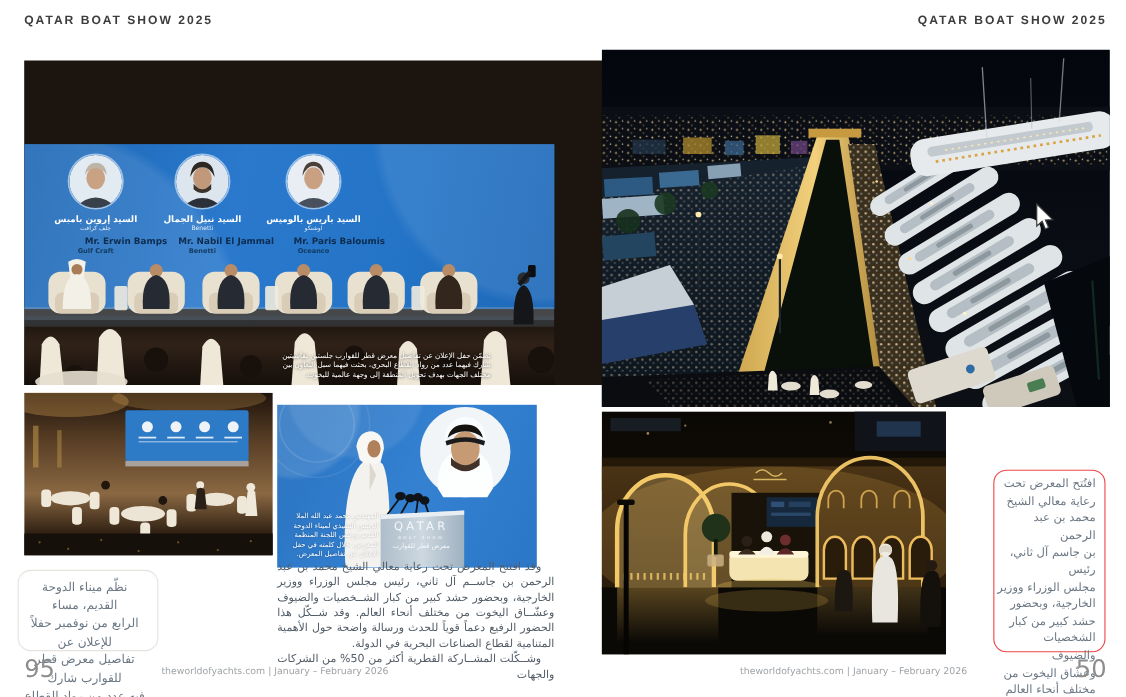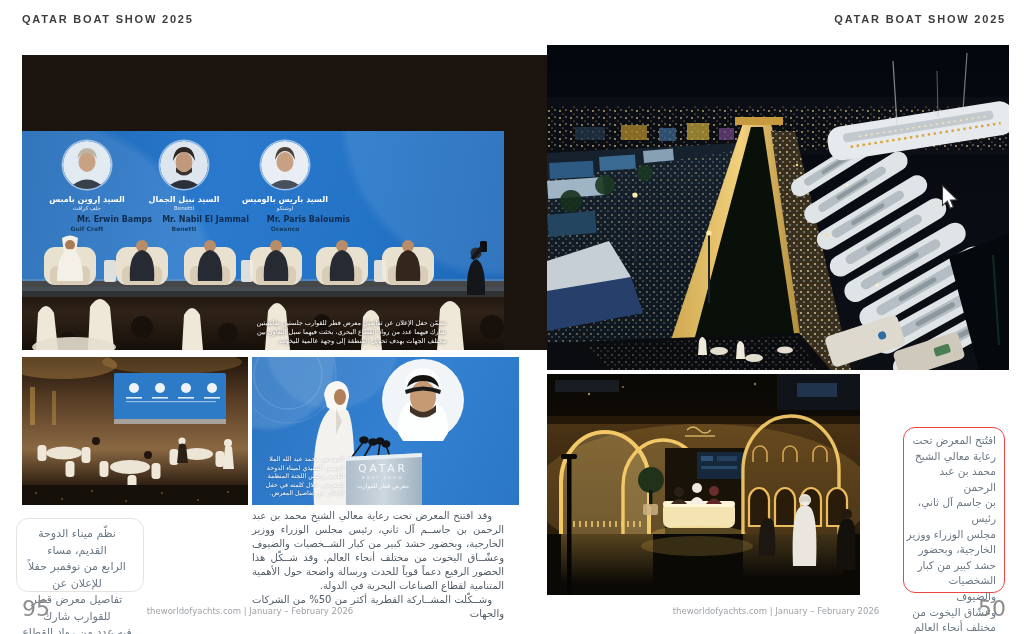--- a/index.html
+++ b/index.html
@@ -38,21 +38,21 @@
            box-shadow:0 0 0 1.5px rgba(255,255,255,.55);}
   .spk-nar{margin-top:6px;font-size:8px;font-weight:700;direction:rtl;}
   .spk-oar{margin-top:1px;font-size:5.5px;color:rgba(255,255,255,.85);direction:rtl;}
   .spk-nen{margin-top:4px;font-size:8px;font-weight:700;color:#0e2c4d;text-align:right;}
   .spk-oen{margin-top:1px;font-size:6px;font-weight:700;color:#123a5e;}
   .pp-caption{position:absolute;right:104px;top:264px;width:320px;direction:rtl;text-align:right;
     font-size:6.5px;line-height:9px;color:#ffffff;text-shadow:0 0 3px rgba(0,0,0,.8);}
 
   
   .ballroom-photo{position:absolute;left:22px;top:357px;width:226px;height:148px;}
-  .podium-photo{position:absolute;left:252px;top:357px;width:267px;height:148px;overflow:hidden;
+  .podium-photo{position:absolute;left:252px;top:368px;width:236px;height:148px;overflow:hidden;
     background:
       radial-gradient(circle at 6% 4%, rgba(255,255,255,.12) 0 22%, transparent 24%),
       radial-gradient(circle at 30% -10%, rgba(255,255,255,.08) 0 26%, transparent 28%),
       linear-gradient(115deg,#2a73c0,#3481d2 55%,#2b76c6);}
   .pod-svg{position:absolute;left:0;top:0;width:227px;height:148px;}
   .pod-caption{position:absolute;left:4px;top:98px;width:88px;direction:rtl;text-align:right;
     font-size:6.3px;line-height:8.5px;color:#fff;text-shadow:0 0 2px rgba(0,0,0,.35);}
   .pod-logo{position:absolute;left:96px;top:105px;width:70px;text-align:center;color:#f4f8fb;}
   .pod-logo .l1{font-size:10.5px;letter-spacing:3px;font-weight:400;}
   .pod-logo .l2{font-size:3.6px;letter-spacing:2.2px;margin-top:1.5px;}

